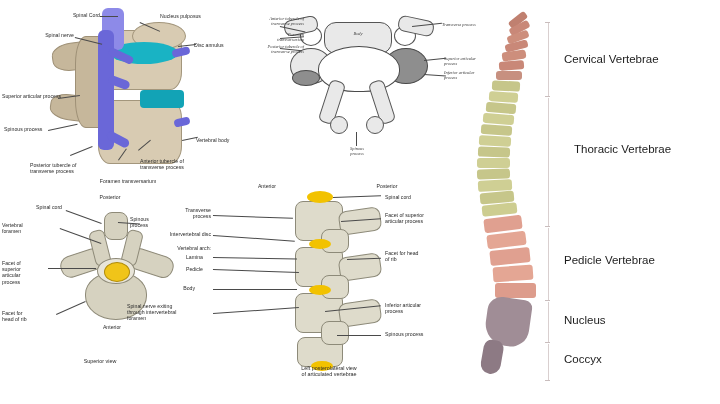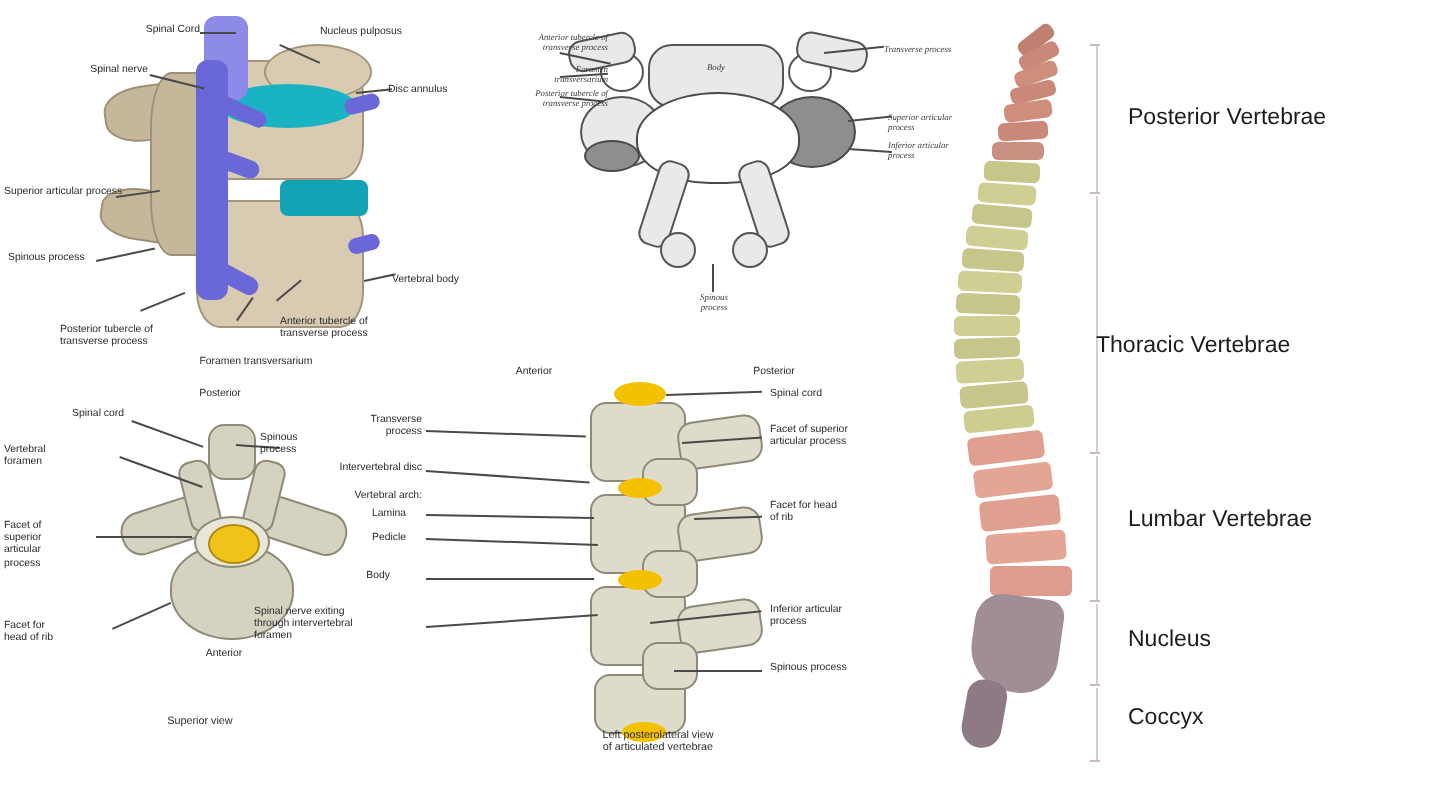--- a/index.html
+++ b/index.html
@@ -263,18 +263,18 @@
   <div class="brk" style="left:96px;top:214px;height:72px;"></div>
   <div class="brk" style="left:96px;top:288px;height:40px;"></div>
   <div class="brk" style="left:96px;top:330px;height:36px;"></div>
   <div class="tick" style="left:93px;top:8px;"></div>
   <div class="tick" style="left:93px;top:82px;"></div>
   <div class="tick" style="left:93px;top:212px;"></div>
   <div class="tick" style="left:93px;top:286px;"></div>
   <div class="tick" style="left:93px;top:328px;"></div>
   <div class="tick" style="left:93px;top:366px;"></div>
 
-  <div class="region" style="left:112px;top:39px;">Posterior Vertebrae</div>
-  <div class="region" style="left:96px;top:129px;margin-top:24px;">Thoracic Vertebrae</div>
-  <div class="region" style="left:112px;top:240px;">Lumbar Vertebrae</div>
+  <div class="region" style="left:112px;top:39px;">Cervical Vertebrae</div>
+  <div class="region" style="left:122px;top:129px;">Thoracic Vertebrae</div>
+  <div class="region" style="left:112px;top:240px;">Pedicle Vertebrae</div>
   <div class="region" style="left:112px;top:300px;">Nucleus</div>
   <div class="region" style="left:112px;top:339px;">Coccyx</div>
 </div>
 
 </body></html>

